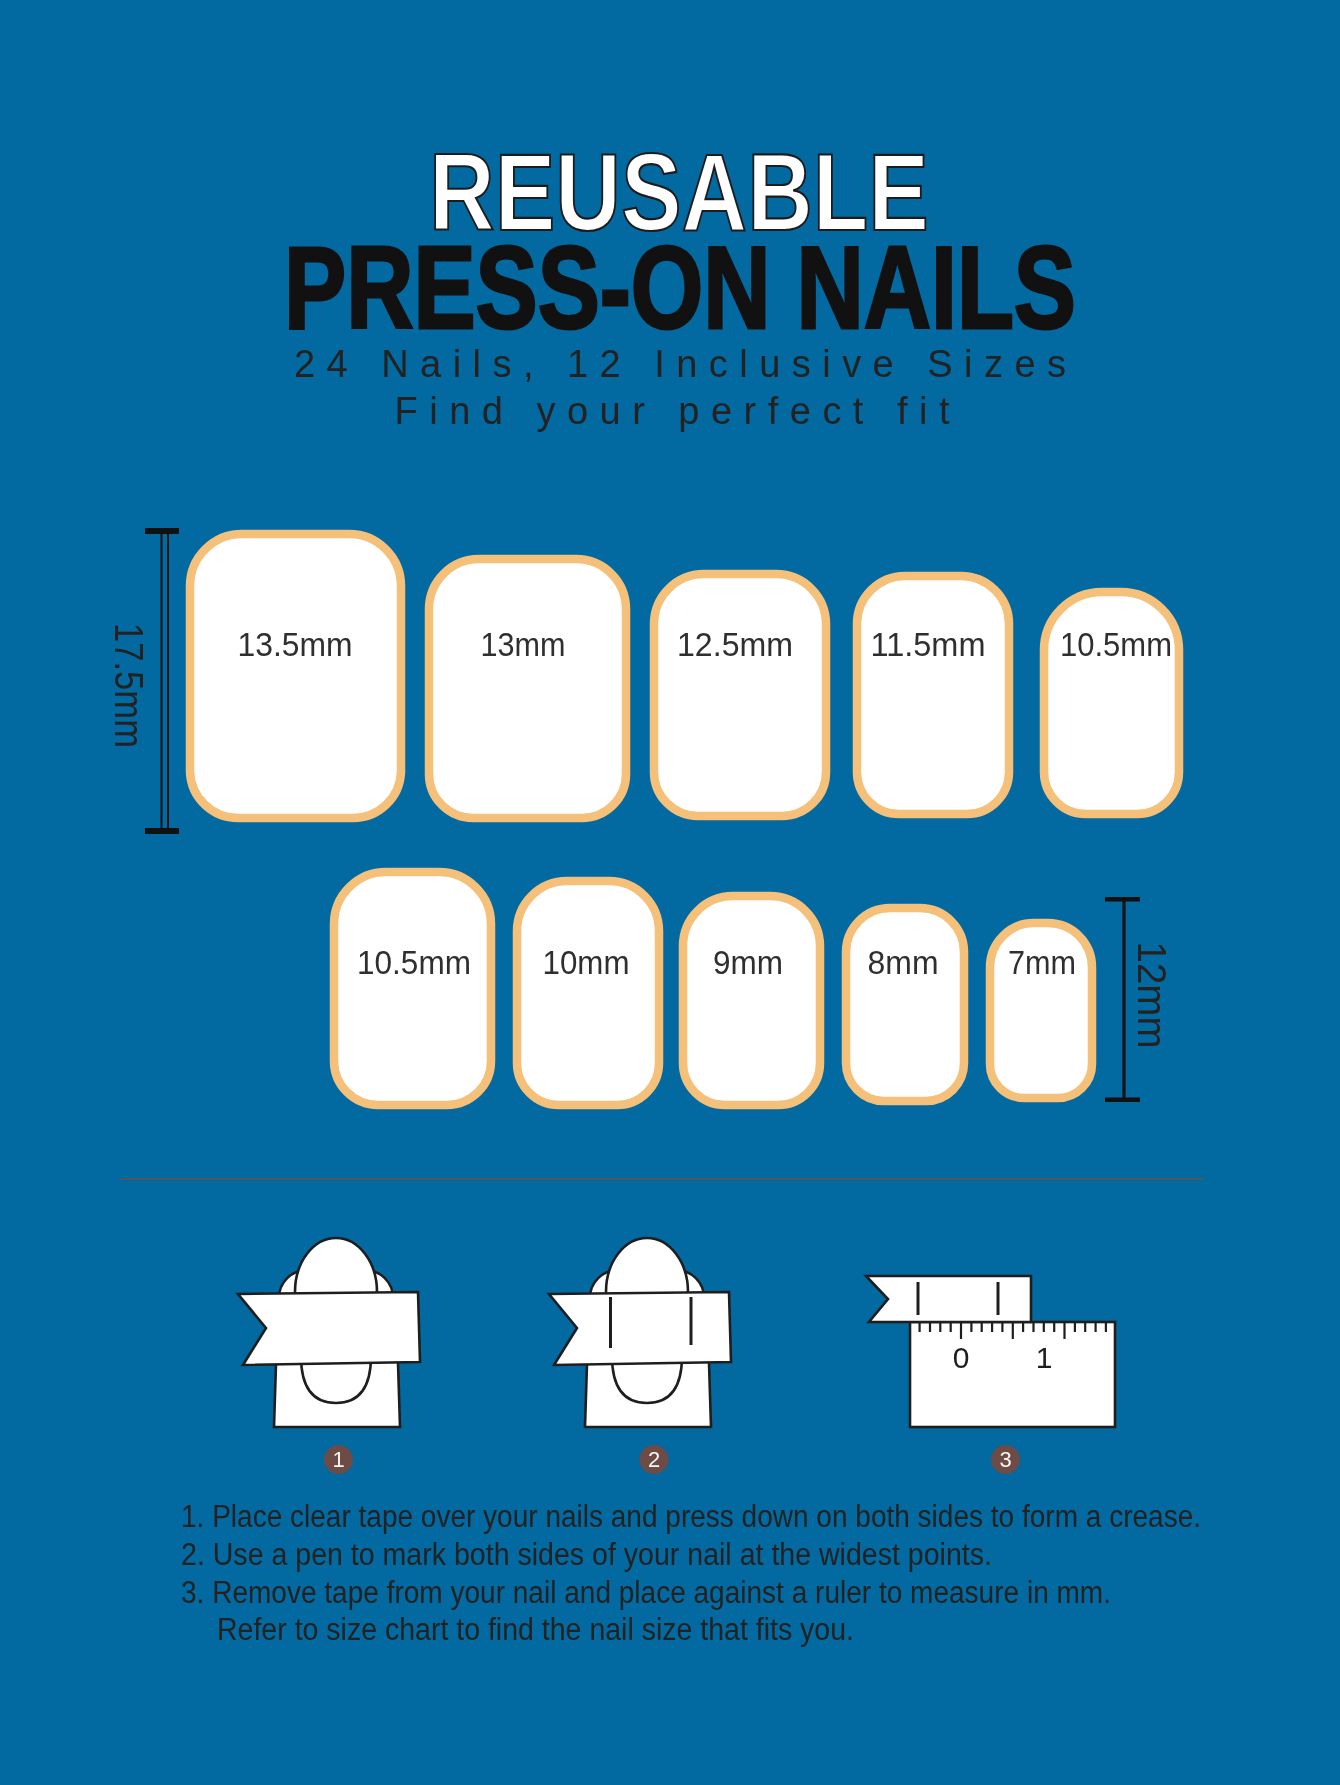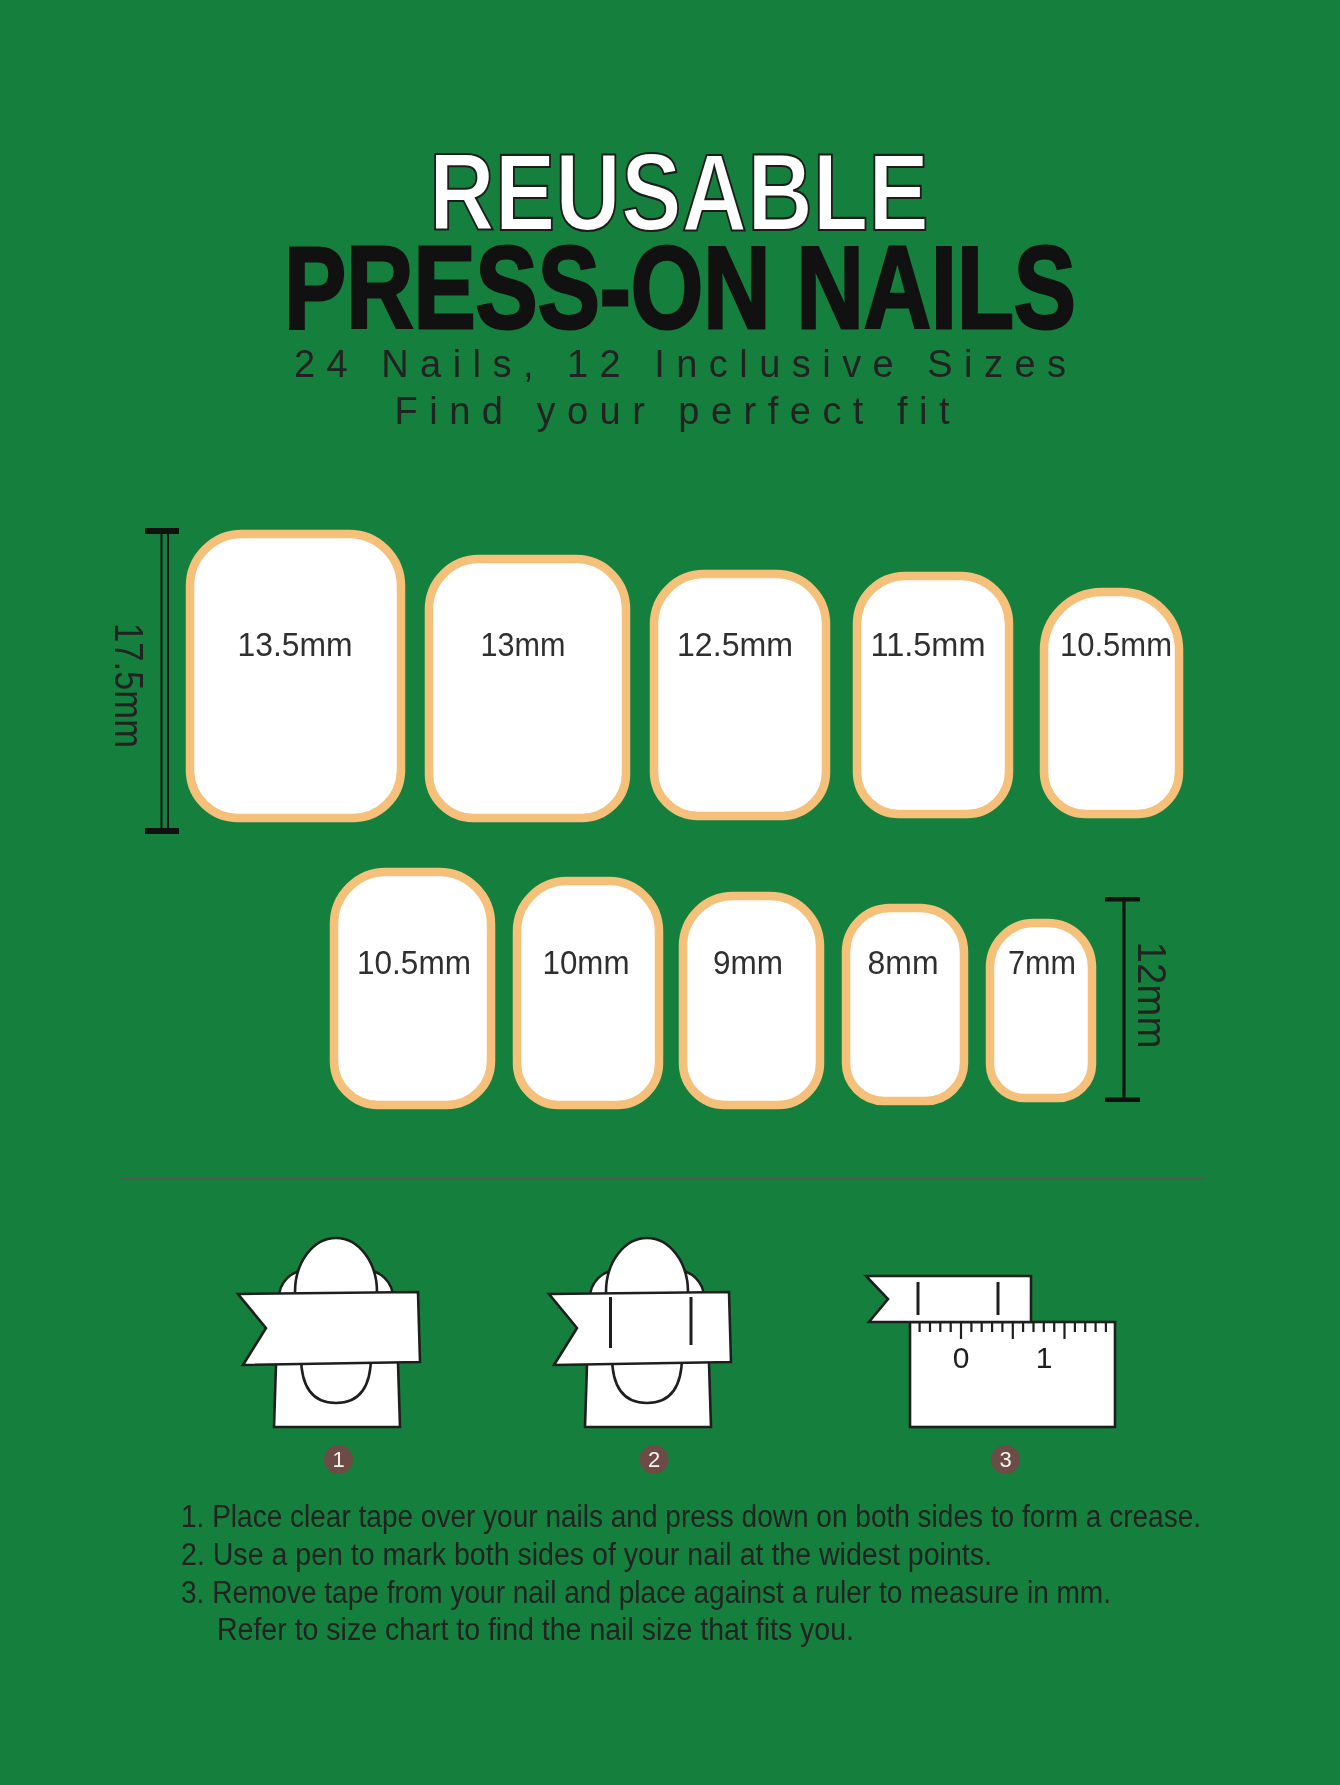--- a/index.html
+++ b/index.html
@@ -1,16 +1,16 @@
 <!DOCTYPE html>
 <html><head>
 <meta charset="utf-8">
 <style>
   html,body{margin:0;padding:0;background:#ffffff;}
-  #page{position:relative;width:1340px;height:1785px;background:#15803d;overflow:hidden;
+  #page{position:relative;width:1340px;height:1785px;background:#0369a1;overflow:hidden;
         font-family:"Liberation Sans", sans-serif;}
   svg{position:absolute;left:0;top:0;}
 </style>
 </head>
 <body>
 <div id="page">
 <svg width="1340" height="1785" viewBox="0 0 1340 1785" xmlns="http://www.w3.org/2000/svg">
 
   <text x="679" y="230" text-anchor="middle" font-size="110" font-weight="bold" fill="#ffffff" stroke="#1c1c1c" stroke-width="2.2" textLength="500" lengthAdjust="spacingAndGlyphs" font-family="Liberation Sans, sans-serif">REUSABLE</text>
 

